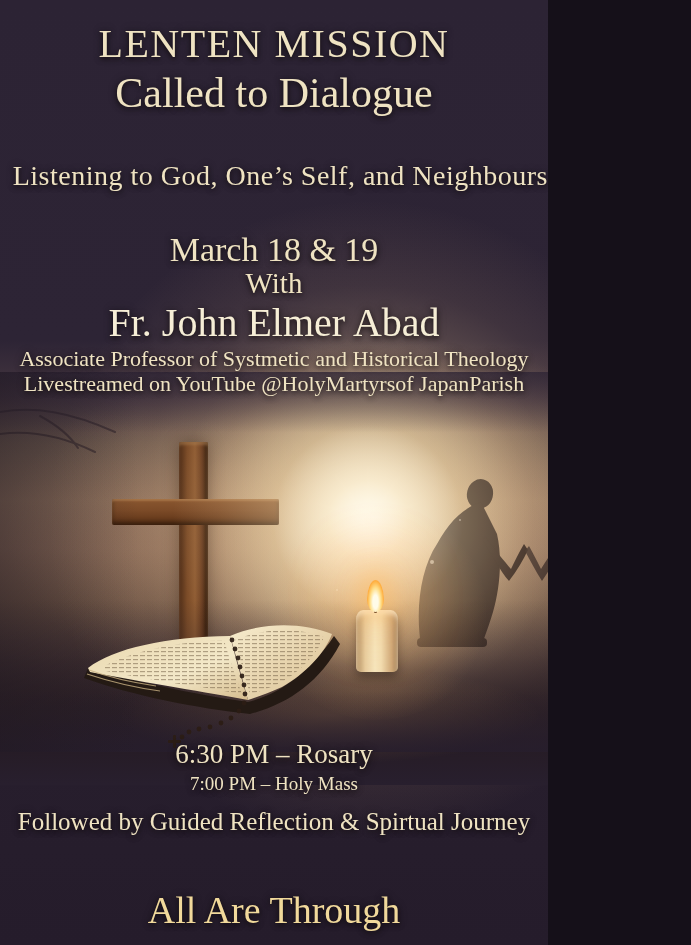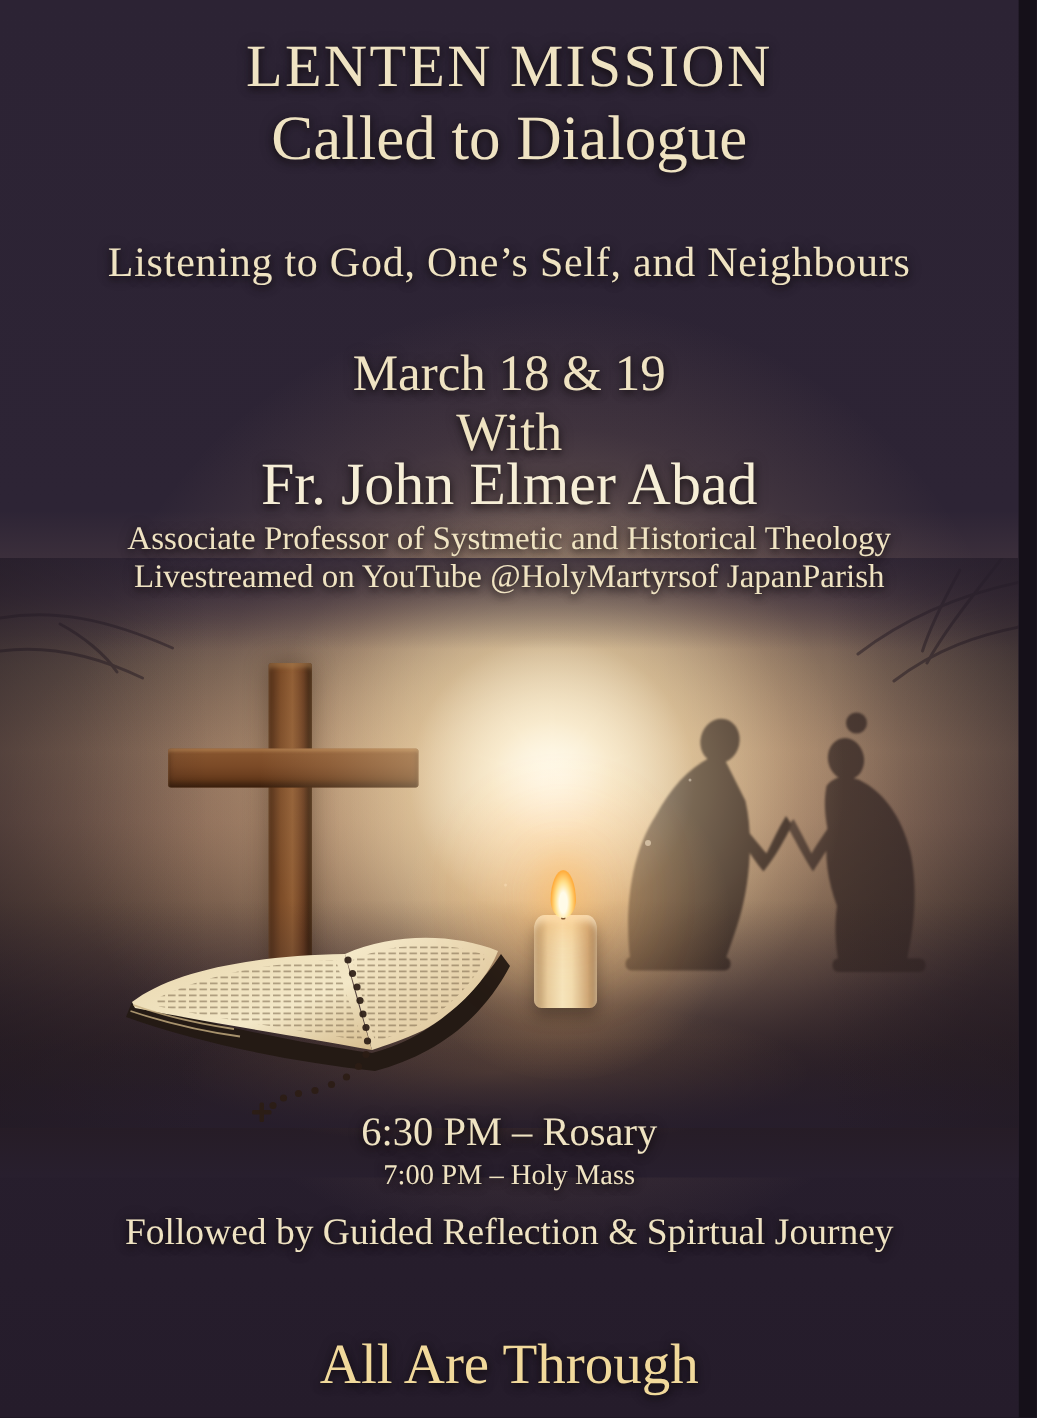--- a/index.html
+++ b/index.html
@@ -1,16 +1,16 @@
 <!DOCTYPE html>
 <html><head>
 <meta charset="utf-8">
 <style>
   html,body{margin:0;padding:0;background:#151019;}
-  .poster{position:relative;width:679px;height:945px;overflow:hidden;
+  .poster{position:relative;width:548px;height:945px;overflow:hidden;
     font-family:"Liberation Serif",serif;background:#2c2334;}
   
   .bg{position:absolute;inset:0;background:
     radial-gradient(circle at 368px 520px, rgba(255,249,232,.95) 0 10px, rgba(255,242,210,.85) 38px, rgba(252,222,170,.5) 95px, rgba(242,202,152,.26) 165px, rgba(232,187,142,.1) 235px, rgba(232,187,142,0) 320px),
     radial-gradient(ellipse 520px 270px at 368px 530px, rgba(212,172,132,.38), rgba(212,172,132,0) 70%),
     radial-gradient(ellipse 420px 210px at 120px 560px, rgba(166,126,96,.22), rgba(166,126,96,0) 70%),
     linear-gradient(180deg,#2c2334 0%,#2d2435 36%,#463740 42%,#615048 47%,#7b6253 53%,#73594d 58%,#57433a 64%,#3a2c32 70%,#2b212e 75%,#271e2d 80%,#251c2b 100%);}
   .rays{position:absolute;inset:0;opacity:.55;filter:blur(1px);}
   .ray{position:absolute;left:218px;top:519px;width:300px;height:2px;
     background:linear-gradient(90deg,transparent 0,rgba(255,240,215,0) 30%,rgba(255,242,218,.55) 50%,rgba(255,240,215,0) 70%,transparent 100%);}
@@ -44,23 +44,23 @@
   .flame{position:absolute;left:367px;top:580px;width:17px;height:32px;
     border-radius:50% 50% 50% 50%/62% 62% 38% 38%;
     background:radial-gradient(ellipse at 50% 68%, #fffbe8 0 22%, #ffdf8a 45%, #ffae3f 68%, rgba(255,140,40,.25) 88%, rgba(255,130,40,0) 100%);
     box-shadow:0 0 22px 8px rgba(255,190,100,.5), 0 0 60px 24px rgba(255,170,90,.22);}
   .book{position:absolute;left:56px;top:610px;}
   
   .t{position:absolute;left:0;right:0;text-align:center;color:#efe3c2;
     text-shadow:0 2px 5px rgba(15,10,10,.75),0 0 10px rgba(0,0,0,.3);white-space:nowrap;}
   .t-event{top:20px;font-size:40px;letter-spacing:1.5px;}
   .t-title{top:69px;font-size:42px;}
-  .t-sub{top:160px;font-size:28px;letter-spacing:.5px;}
+  .t-sub{top:160px;font-size:28px;letter-spacing:.5px;text-align:right;}
   .t-dates{top:231px;font-size:34px;}
-  .t-with{top:267px;font-size:36px;}
+  .t-with{top:267px;font-size:29px;}
   .t-speaker{top:299px;font-size:40px;color:#f6eed6;}
   .t-stitle{top:346px;font-size:22px;}
   .t-live{top:371px;font-size:22px;}
   .t-s1{top:739px;font-size:27px;}
   .t-s2{top:773px;font-size:19px;}
   .t-follow{top:808px;font-size:25px;}
   .t-tag{top:846px;font-size:23px;}
   .t-close{top:888px;font-size:38px;color:#f1d99b;}
 </style>
 </head>

